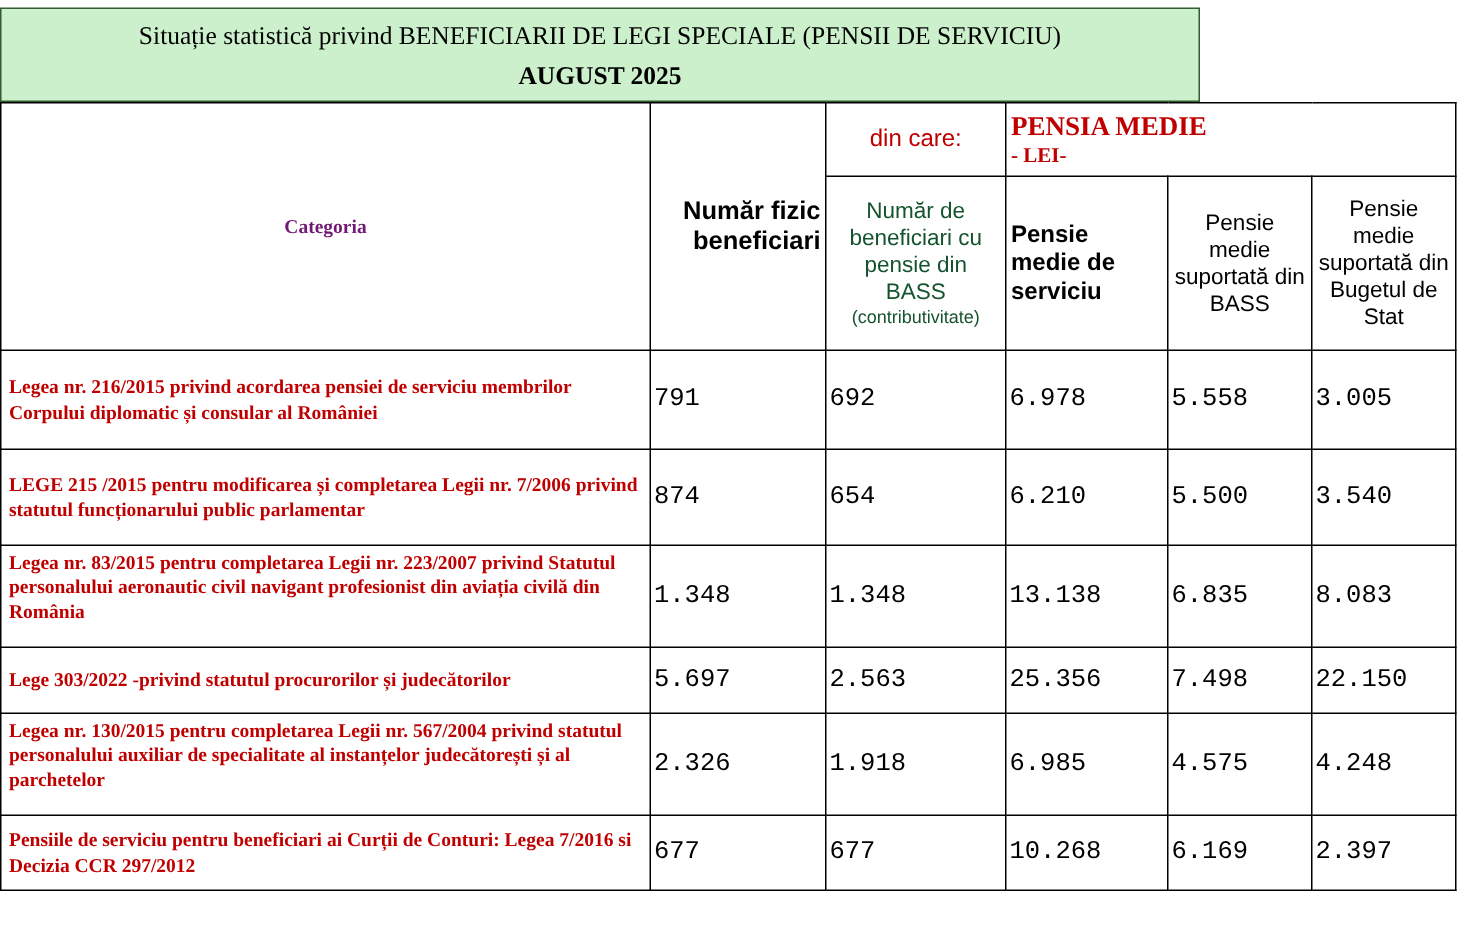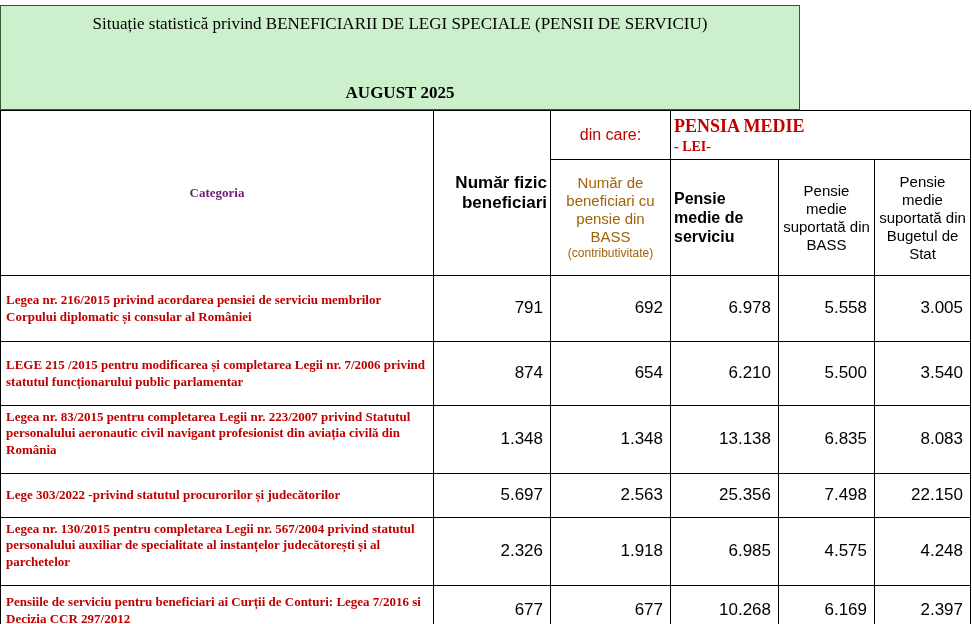--- a/index.html
+++ b/index.html
@@ -39,21 +39,20 @@
     font-size: 17px;
     color: #000000;
     font-family: "Liberation Serif", serif;
     padding-bottom: 7px;
   }
   .title-line2 {
     font-size: 17px;
     font-weight: bold;
     color: #000000;
     font-family: "Liberation Serif", serif;
-    margin-top: 42px;
   }
   table.main {
     border-collapse: collapse;
     width: 970px;
     margin: 0;
     table-layout: fixed;
   }
   table.main th, table.main td {
     border: 1px solid #000000;
     box-sizing: border-box;
@@ -75,21 +74,21 @@
     line-height: 1.15;
   }
   .hdr-dincare {
     color: #c00000;
     font-size: 16px;
     text-align: center;
     font-family: "Liberation Sans", sans-serif;
     font-weight: normal;
   }
   .hdr-bass {
-    color: #a16207;
+    color: #14532d;
     font-size: 15px;
     text-align: center;
     font-family: "Liberation Sans", sans-serif;
     font-weight: normal;
     line-height: 1.2;
   }
   .hdr-bass .small {
     font-size: 12px;
   }
   .hdr-pensia {
@@ -123,24 +122,24 @@
   td.cat {
     color: #c00000;
     font-weight: bold;
     font-size: 13px;
     text-align: left;
     padding: 3px 4px 3px 5px;
     font-family: "Liberation Serif", serif;
     line-height: 1.25;
   }
   td.num {
-    text-align: right;
+    text-align: left;
     padding: 2px 7px 3px 2px;
     font-size: 17px;
-    font-family: Liberation Sans, sans-serif;
+    font-family: Liberation Mono, monospace;
     color: #000000;
     vertical-align: bottom;
   }
   .cell-pad {
     padding: 4px 3px;
   }
 </style>
 </head>
 <body>
 

